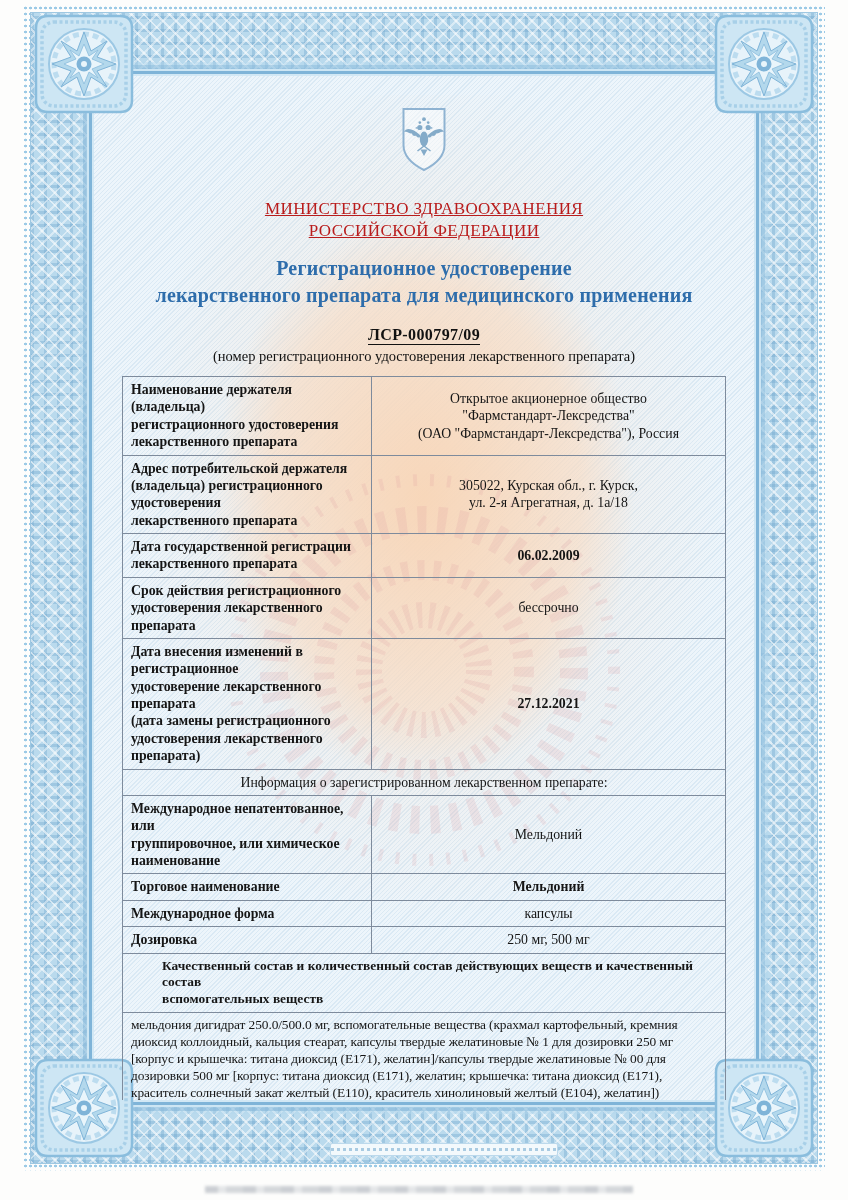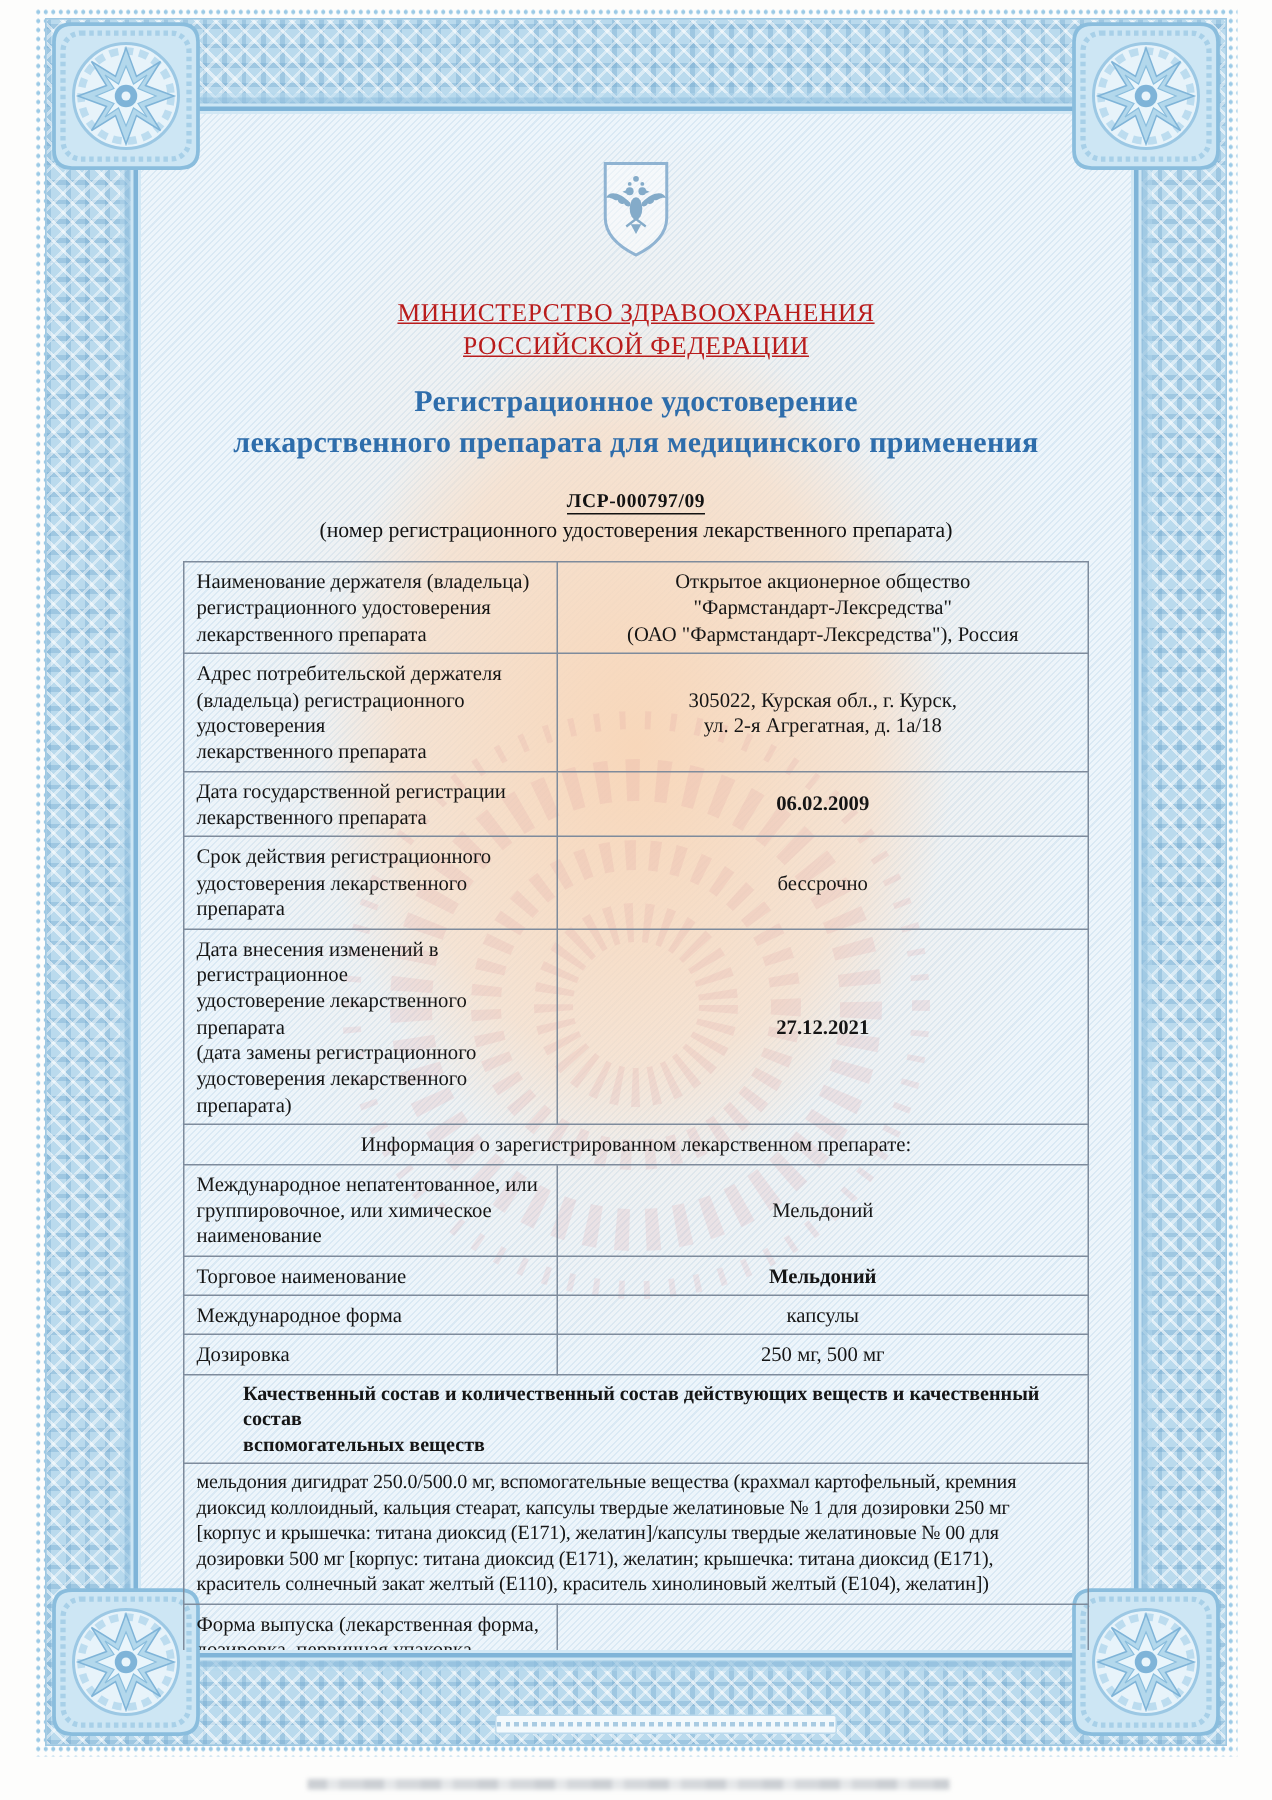--- a/index.html
+++ b/index.html
@@ -62,34 +62,34 @@
   .emblem{margin-top:30px;line-height:0;}
   .ministry{
     margin-top:24px;font-size:17px;line-height:1.32;color:#b91c1c;
     letter-spacing:.4px;white-space:pre-line;text-decoration:underline;
   }
   .doc-title{
     margin-top:12px;font-size:20px;font-weight:bold;color:#2e6dab;
     line-height:1.38;white-space:pre-line;letter-spacing:.2px;
   }
   .reg-number{
-    display:inline-block;margin-top:16px;font-size:13px;font-weight:bold;color:#121212;
+    display:inline-block;margin-top:16px;font-size:16px;font-weight:bold;color:#121212;
     border-bottom:1.5px solid #121212;letter-spacing:.4px;text-align:center;
   }
   .reg-caption{font-size:14.5px;margin-top:3px;color:#121212;}
   
   table.cert{
     margin:11px 28px 0;width:604px;border-collapse:collapse;
     font-size:13.8px;color:#151515;text-align:left;table-layout:fixed;
   }
   table.cert td{
     border:1px solid #7e8b9c;padding:4px 8px;vertical-align:middle;
     line-height:1.26;white-space:pre-line;background:transparent;
   }
-  td.lbl{width:232px;font-weight:normal;margin-top:24px;}
+  td.lbl{width:232px;font-weight:bold;margin-top:24px;}
   td.val{text-align:center;}
   td.val.b{font-weight:bold;}
   td.val-left{text-align:left;vertical-align:top;}
   tr.span-center td{text-align:center;font-weight:normal;}
   tr.span-bold td{text-align:left;font-weight:bold;font-size:13.4px;padding-left:39px;}
   tr.span-text td{text-align:left;font-size:13.4px;letter-spacing:-.1px;}
 </style>
 </head>
 <body>
 

